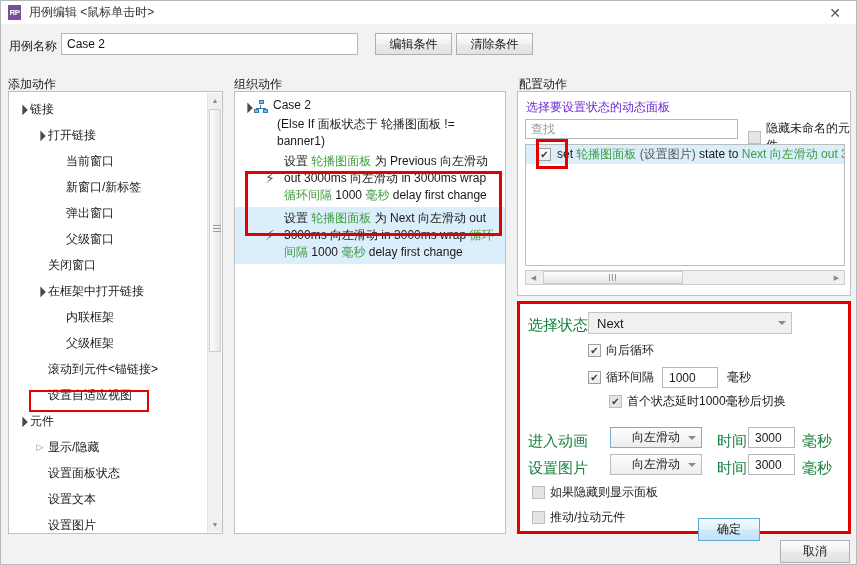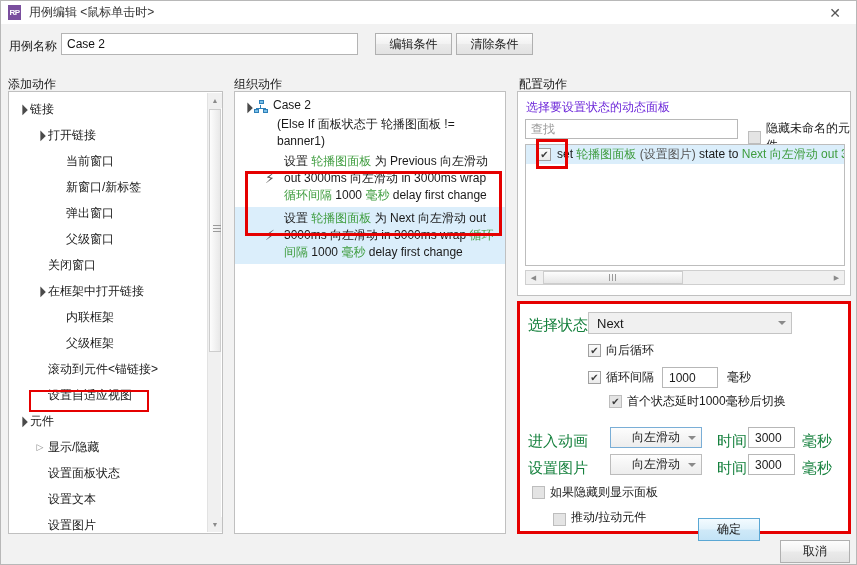--- a/index.html
+++ b/index.html
@@ -270,21 +270,21 @@
              border:1px solid #7aaed6; background: linear-gradient(to bottom,#fdfdfd,#ededed); justify-content:center; }
   .sel-out { position: absolute; left: 90px; top: 150px; width: 92px; height: 21px;
              border:1px solid #bcbcbc; background: linear-gradient(to bottom,#fdfdfd,#ededed); justify-content:center; }
   .lab-t1 { position: absolute; left: 197px; top: 128px; }
   .lab-t2 { position: absolute; left: 197px; top: 155px; }
   .in-t1  { position: absolute; left: 228px; top: 123px; width: 47px; height: 21px; }
   .in-t2  { position: absolute; left: 228px; top: 150px; width: 47px; height: 21px; }
   .unit1  { position: absolute; left: 282px; top: 128px; }
   .unit2  { position: absolute; left: 282px; top: 155px; }
   .chk-show { position: absolute; left: 12px; top: 180px; display:flex; align-items:center; font-size:12px;}
-  .chk-push { position: absolute; left: 12px; top: 205px; display:flex; align-items:flex-end; font-size:12px;margin-left:21px;}
+  .chk-push { position: absolute; left: 12px; top: 205px; display:flex; align-items:center; font-size:12px;}
 
   
   .btn-ok {
     position: absolute; left: 697px; top: 517px; width: 62px; height: 23px;
     background: linear-gradient(to bottom, #f3fbff 0%, #e1f2fb 48%, #cfe9f8 52%, #c3e3f6 100%);
     border: 1px solid #5aa7d4;
   }
   .btn-cancel {
     position: absolute; left: 779px; top: 539px; width: 70px; height: 23px;
   }

